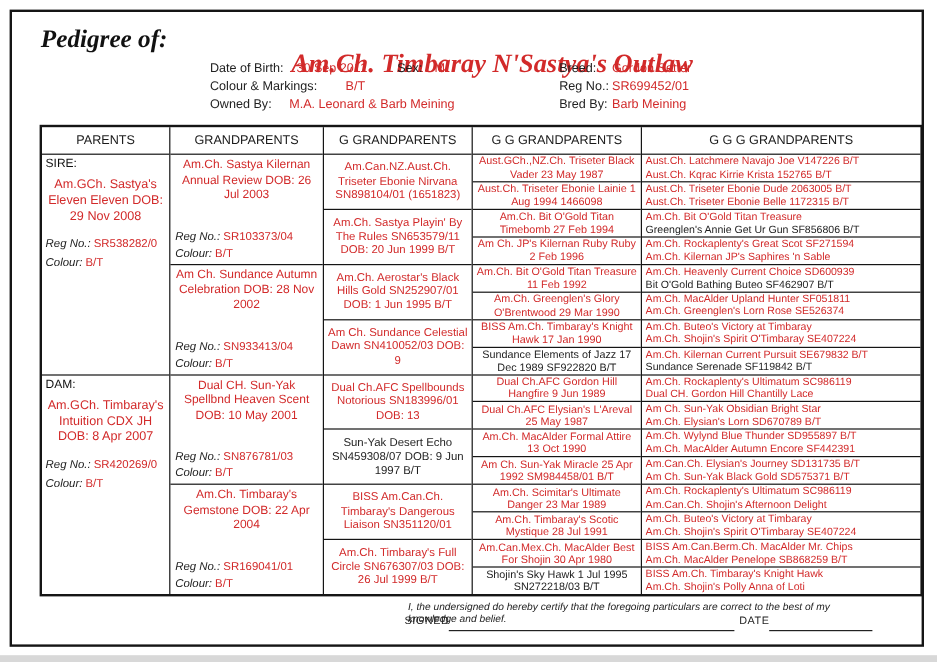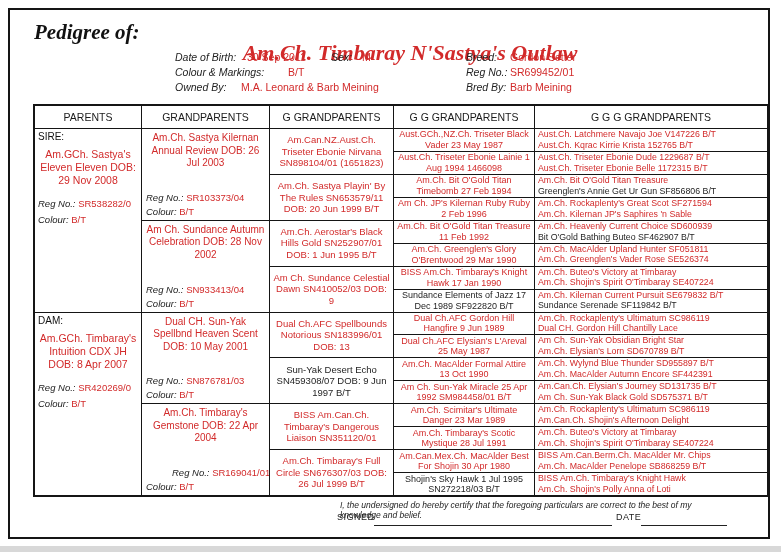--- a/index.html
+++ b/index.html
@@ -6,21 +6,21 @@
   .page{position:relative;width:781px;height:552px;background:#ffffff;overflow:hidden;
         font-family:"Liberation Sans","DejaVu Sans",sans-serif;color:#1e1e1e;}
   .frame{position:absolute;left:8px;top:8px;width:762px;height:531px;border:2px solid #151515;box-sizing:border-box;}
   .bottom-strip{position:absolute;left:0;bottom:0;width:100%;height:6px;background:#d8d8d8;}
   .pedigree-of{position:absolute;left:34px;top:20px;font-family:"Liberation Serif","DejaVu Serif",serif;
                font-weight:bold;font-style:italic;font-size:21px;color:#111;}
   .dog-title{position:absolute;left:160px;top:40px;width:500px;text-align:center;
              font-family:"Liberation Serif","DejaVu Serif",serif;font-weight:bold;font-style:italic;
              font-size:22px;color:#d22a2a;}
   .info-item{position:absolute;font-size:10.5px;white-space:nowrap;}
-  .info-label{font-style:italic;color:#222;}
+  .info-label{color:#222;}
   .info-value{color:#d22a2a;}
   
   .ptable{position:absolute;left:33px;top:104px;width:736px;height:393px;border:2px solid #151515;
           box-sizing:border-box;display:flex;flex-direction:row;}
   .pcol{display:flex;flex-direction:column;border-right:1px solid #151515;box-sizing:border-box;}
   .pcol:last-child{border-right:none;}
   .col-parents{width:107px;}
   .col-gp{width:128px;}
   .col-g{width:124px;}
   .col-gg{width:141px;}
@@ -115,21 +115,21 @@
         </div>
         <div class="cell gp-cell">
           <div class="gp-name">Dual CH. Sun-Yak Spellbnd Heaven Scent DOB: 10 May 2001</div>
           <div class="gp-spacer"></div>
           <div class="reg-row" style="margin-top:0;"><span class="reg-label">Reg No.:</span> <span class="reg-value">SN876781/03</span></div>
           <div class="reg-row" style="margin-top:3px;"><span class="reg-label">Colour:</span> <span class="reg-value">B/T</span></div>
         </div>
         <div class="cell gp-cell">
           <div class="gp-name">Am.Ch. Timbaray's Gemstone DOB: 22 Apr 2004</div>
           <div class="gp-spacer"></div>
-          <div class="reg-row" style="margin-top:0;margin-left:26px;"><span class="reg-label">Reg No.:</span> <span class="reg-value">SR169041/01</span></div>
+          <div class="reg-row" style="margin-top:0;"><span class="reg-label">Reg No.:</span> <span class="reg-value">SR169041/01</span></div>
           <div class="reg-row" style="margin-top:3px;"><span class="reg-label">Colour:</span> <span class="reg-value">B/T</span></div>
         </div>
       </div>
     </div>
 
     <div class="pcol col-g">
       <div class="col-head">G GRANDPARENTS</div>
       <div class="col-body">
         <div class="cell g-cell" style="color: rgb(210, 42, 42);">Am.Can.NZ.Aust.Ch. Triseter Ebonie Nirvana SN898104/01 (1651823)</div>
         <div class="cell g-cell" style="color: rgb(210, 42, 42);">Am.Ch. Sastya Playin' By The Rules SN653579/11 DOB: 20 Jun 1999 B/T</div>
@@ -165,38 +165,38 @@
     </div>
 
     <div class="pcol col-ggg">
       <div class="col-head">G G G GRANDPARENTS</div>
       <div class="col-body">
         <div class="cell ggg-cell">
           <div class="ggg-line" style="color: rgb(210, 42, 42);">Aust.Ch. Latchmere Navajo Joe V147226 B/T</div>
           <div class="ggg-line" style="color: rgb(210, 42, 42);">Aust.Ch. Kqrac Kirrie Krista 152765 B/T</div>
         </div>
         <div class="cell ggg-cell">
-          <div class="ggg-line" style="color: rgb(210, 42, 42);">Aust.Ch. Triseter Ebonie Dude 1229687 B/T</div>
+          <div class="ggg-line" style="color: rgb(210, 42, 42);">Aust.Ch. Triseter Ebonie Dude 2063005 B/T</div>
           <div class="ggg-line" style="color: rgb(210, 42, 42);">Aust.Ch. Triseter Ebonie Belle 1172315 B/T</div>
         </div>
         <div class="cell ggg-cell">
           <div class="ggg-line" style="color: rgb(210, 42, 42);">Am.Ch. Bit O'Gold Titan Treasure</div>
           <div class="ggg-line" style="color: rgb(30, 30, 30);">Greenglen's Annie Get Ur Gun SF856806 B/T</div>
         </div>
         <div class="cell ggg-cell">
           <div class="ggg-line" style="color: rgb(210, 42, 42);">Am.Ch. Rockaplenty's Great Scot SF271594</div>
           <div class="ggg-line" style="color: rgb(210, 42, 42);">Am.Ch. Kilernan JP's Saphires 'n Sable</div>
         </div>
         <div class="cell ggg-cell">
           <div class="ggg-line" style="color: rgb(210, 42, 42);">Am.Ch. Heavenly Current Choice SD600939</div>
           <div class="ggg-line" style="color: rgb(30, 30, 30);">Bit O'Gold Bathing Buteo SF462907 B/T</div>
         </div>
         <div class="cell ggg-cell">
           <div class="ggg-line" style="color: rgb(210, 42, 42);">Am.Ch. MacAlder Upland Hunter SF051811</div>
-          <div class="ggg-line" style="color: rgb(210, 42, 42);">Am.Ch. Greenglen's Vader Rose SE526374</div>
+          <div class="ggg-line" style="color: rgb(210, 42, 42);">Am.Ch. Greenglen's Lorn Rose SE526374</div>
         </div>
         <div class="cell ggg-cell">
           <div class="ggg-line" style="color: rgb(210, 42, 42);">Am.Ch. Buteo's Victory at Timbaray</div>
           <div class="ggg-line" style="color: rgb(210, 42, 42);">Am.Ch. Shojin's Spirit O'Timbaray SE407224</div>
         </div>
         <div class="cell ggg-cell">
           <div class="ggg-line" style="color: rgb(210, 42, 42);">Am.Ch. Kilernan Current Pursuit SE679832 B/T</div>
           <div class="ggg-line" style="color: rgb(30, 30, 30);">Sundance Serenade SF119842 B/T</div>
         </div>
         <div class="cell ggg-cell">

